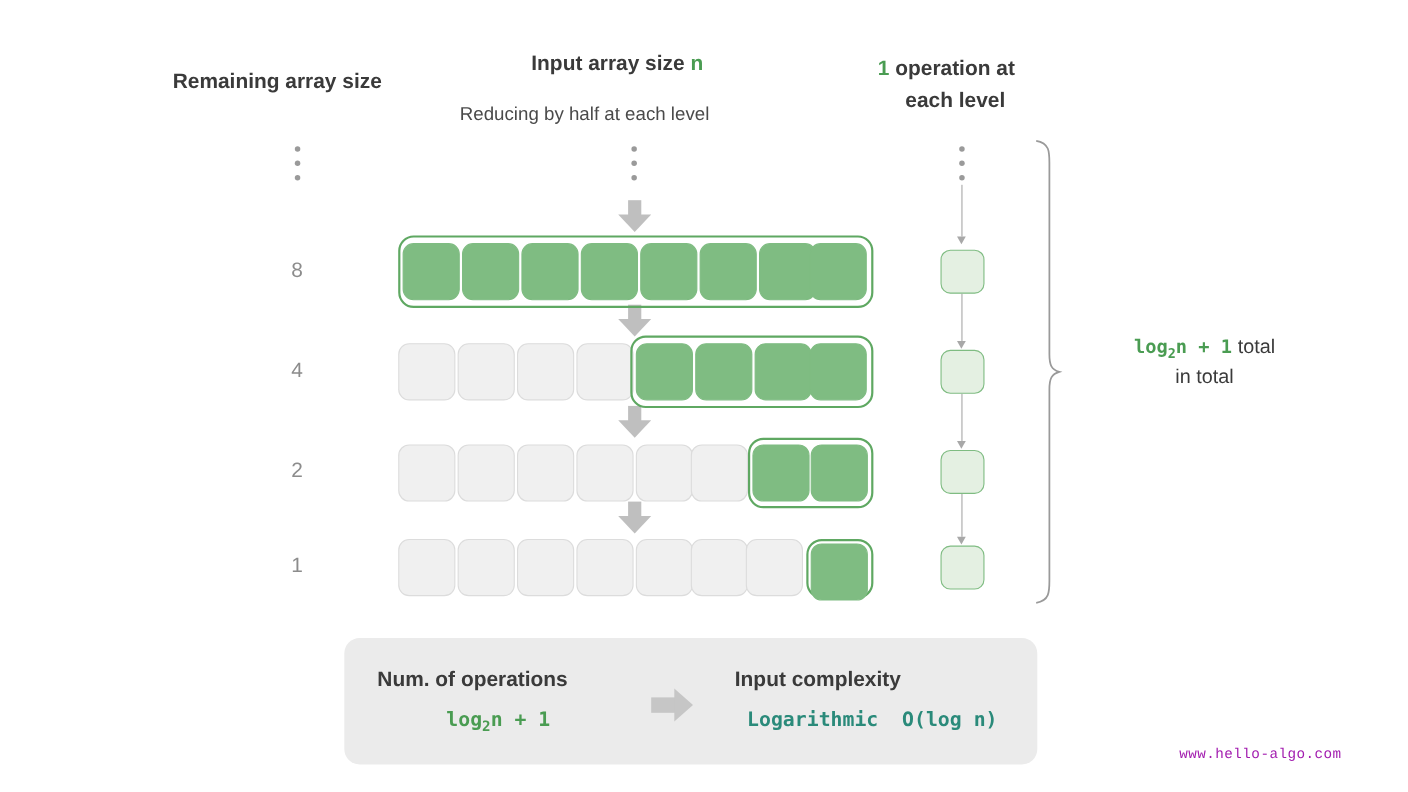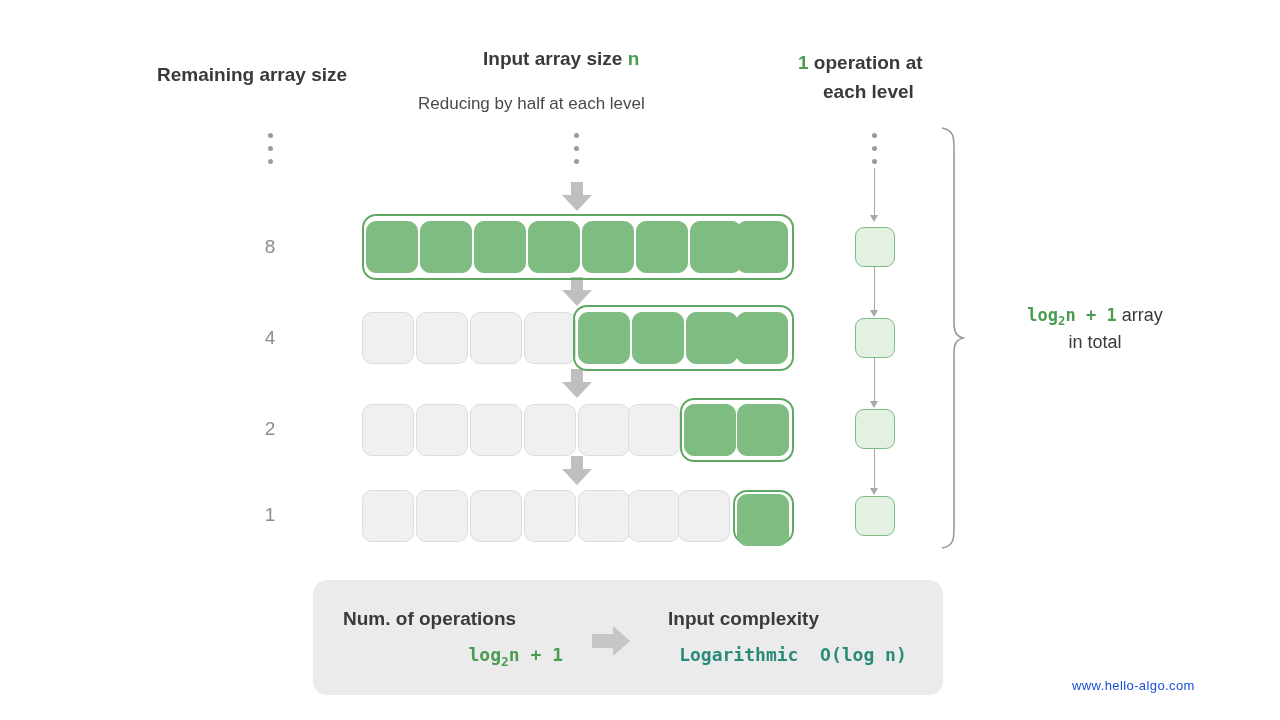--- a/index.html
+++ b/index.html
@@ -169,21 +169,21 @@
     color: #3a3a3a;
     white-space: nowrap;
   }
   .sum-val {
     font-family: "DejaVu Sans Mono", monospace;
     font-weight: bold;
     font-size: 18px;
     text-align: center;
     white-space: nowrap;
   }
-  .val-green { color: #4a9c52; text-align: right; }
+  .val-green { color: #4a9c52; }
   .val-teal { color: #2a8a7a; }
   #sum-left  { left: 343px; top: 608px; width: 220px; }
   #sum-right { left: 668px; top: 608px; width: 250px; }
   .sum-col .sum-val { margin-top: 14px; }
 
   #sum-arrow { left: 592px; top: 626px; width: 48px; height: 30px; }
   #sum-arrow .shaft {
     position: absolute;
     left: 0; top: 8px;
     width: 22px; height: 14px;
@@ -194,23 +194,23 @@
     left: 21px; top: 0;
     width: 0; height: 0;
     border-top: 15px solid transparent;
     border-bottom: 15px solid transparent;
     border-left: 17px solid #c6c6c6;
   }
 
   
   #watermark {
     left: 1072px; top: 678px;
-    font-family: Liberation Sans, sans-serif;
+    font-family: Liberation Mono, monospace;
     font-size: 13px;
-    color: #1d4ed8;
+    color: #a21caf;
     letter-spacing: 0.4px;
   }
 </style>
 </head>
 <body>
 
 <div id="stage">
 
   <div class="abs hdr-bold" id="hdr-left">Remaining array size</div>
 
@@ -335,21 +335,21 @@
   </div>
   <div class="opbox" style="left:855px; top:496px;"></div>
 
   <svg class="abs" id="brace" width="30" height="424" viewBox="0 0 30 424">
     <path d="M 6 2 C 18 4 18 12 18 22 L 18 196 C 18 206 20 210 27 212
              C 20 214 18 218 18 228 L 18 402 C 18 412 18 420 6 422" fill="none" stroke="#9a9a9a" stroke-width="1.6"></path>
   </svg>
 
   <div class="abs" id="note">
     <div>
-      <span class="mono-grn"><span>log</span><span class="sub">2</span><span>n + 1</span></span><span class="note-main"> array</span>
+      <span class="mono-grn"><span>log</span><span class="sub">2</span><span>n + 1</span></span><span class="note-main"> total</span>
     </div>
     <div class="note-main">in total</div>
   </div>
 
   <div class="abs" id="summary"></div>
 
   <div class="abs sum-col" id="sum-left">
     <div class="sum-title">Num. of operations</div>
     <div class="sum-val val-green"><span>log</span><span class="sub">2</span><span>n + 1</span></div>
   </div>

